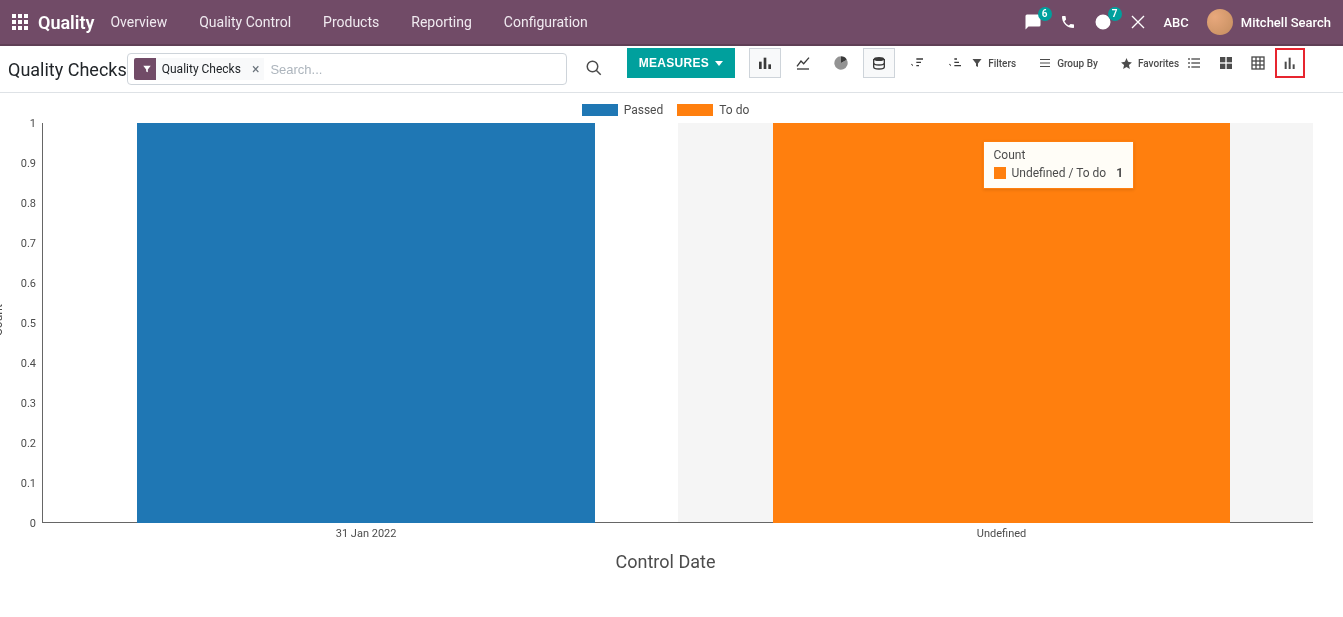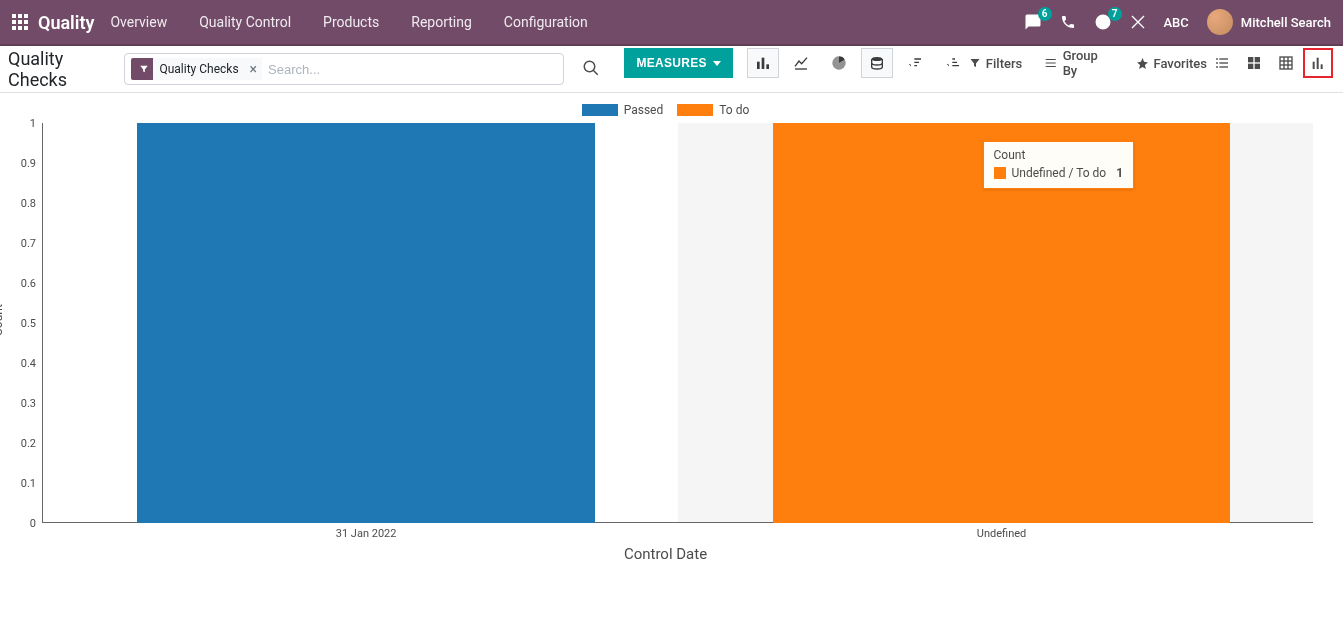--- a/index.html
+++ b/index.html
@@ -59,21 +59,21 @@
   .caret-down { width: 0; height: 0; border-left: 4px solid transparent; border-right: 4px solid transparent; border-top: 5px solid #fff; }
 
   .graph-btns { display: flex; margin-left: 14px; gap: 6px; }
   .chart-btn {
     width: 32px; height: 30px; border: 1px solid transparent; background: #fff;
     display: flex; align-items: center; justify-content: center; cursor: pointer; color: #4c4c4c;
   }
   .chart-btn.active { border-color: #ced4da; background: #f8f9fa; }
 
   .cp-mid { flex: 1; display: flex; justify-content: center; gap: 22px; }
-  .dd-btn { display: flex; align-items: center; gap: 5px; font-size: 13px; color: #4c4c4c; cursor: pointer; font-weight: 500; }
+  .dd-btn { display: flex; align-items: center; gap: 5px; font-size: 10px; color: #4c4c4c; cursor: pointer; font-weight: 500; }
 
   .view-switch { display: flex; gap: 2px; align-items: center; }
   .vs-btn {
     width: 30px; height: 30px; display: flex; align-items: center; justify-content: center;
     cursor: pointer; color: #4c4c4c; border: 2px solid transparent;
   }
   .vs-btn.hl { border-color: #e7252f; }
 
   
   .chart-pane { position: relative; padding: 10px 20px 0 8px; height: calc(617px - 46px - 86px); }
@@ -93,21 +93,21 @@
 
   .x-bg { position: absolute; top: 0; bottom: 0; }
   .x-bg.shade { background: #f5f5f5; }
 
   .bar { position: absolute; bottom: 0; }
   .bar.blue { background: #1f77b4; }
   .bar.orange { background: #ff7f0e; }
 
   .x-labels { position: relative; height: 22px; margin-left: 34px; margin-right: 10px; }
   .x-label { position: absolute; top: 4px; font-size: 11px; color: #4c4c4c; transform: translateX(-50%); }
-  .x-title { text-align: center; font-size: 15px; color: #4c4c4c; }
+  .x-title { text-align: center; font-size: 18px; color: #4c4c4c; margin-top: 6px; }
   .y-title {
     position: absolute; left: -2px; top: 50%; transform: translateY(-50%) rotate(-90deg);
     font-size: 12px; color: #4c4c4c; transform-origin: left center;
   }
 
   
   .tooltip {
     position: absolute;
     border: 1px solid #ff7f0e;
     background: #fffdf7;

